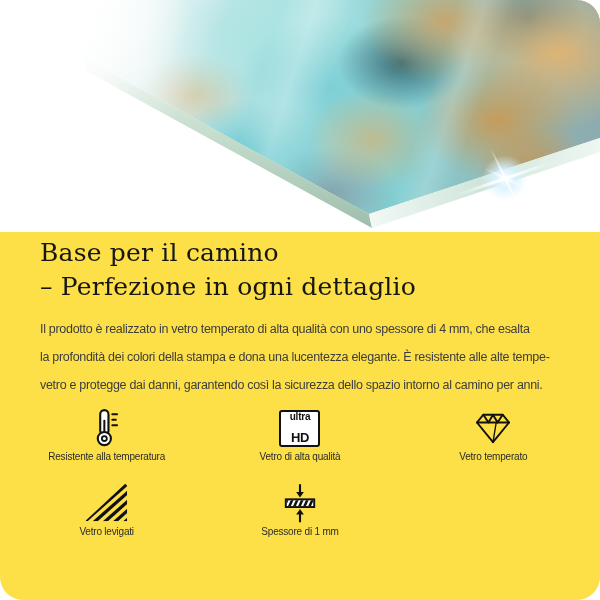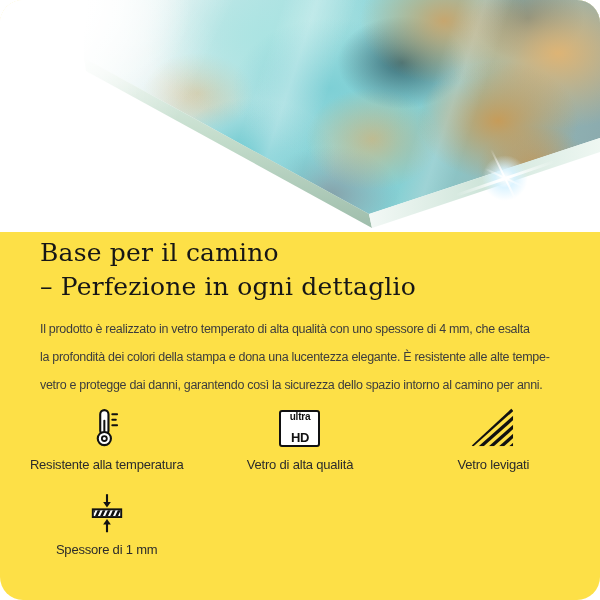--- a/index.html
+++ b/index.html
@@ -80,21 +80,21 @@
   }
 
   
   .features {
     margin: 6px -30px 0;
     display: grid; grid-template-columns: repeat(3, 1fr); row-gap: 18px;
   }
   .feature { display: flex; flex-direction: column; align-items: center; }
   .icon-wrap { height: 46px; display: flex; align-items: center; justify-content: center; }
   .feature-label {
-    margin-top: 6px; font-size: 13px; letter-spacing: -0.2px;
+    font-size: 10px; letter-spacing: -0.2px;
     color: #2b2b2b; white-space: nowrap;
   }
   .uhd {
     width: 41px; height: 37px; border: 2.6px solid #111; border-radius: 3px;
     display: flex; flex-direction: column; align-items: center; justify-content: space-between;
     color: #111; background: #fff;
   }
   .uhd .t { font-size: 10px; font-weight: 700; line-height: 10px; letter-spacing: -0.2px; }
   .uhd .b { font-size: 13px; font-weight: 800; line-height: 14px; letter-spacing: -0.5px; }
   svg { display: block; }
@@ -148,20 +148,31 @@
         <div class="icon-wrap">
           <div class="uhd">
             <span class="t">ultra</span>
             <span class="b">HD</span>
           </div>
         </div>
         <div class="feature-label">Vetro di alta qualità</div>
       </div>
 
 
+      <div class="feature">
+        <div class="icon-wrap">
+          <svg width="44" height="44" viewBox="0 0 48 48" fill="none" stroke="#111" stroke-width="2.1" stroke-linecap="round" stroke-linejoin="round">
+            <path d="M13.5 9.5 H34.5 L41.5 18 L24 39.5 L6.5 18 Z"></path>
+            <line x1="6.5" y1="18" x2="41.5" y2="18"></line>
+            <path d="M13.5 9.5 L19 18 L24 9.5 L29 18 L34.5 9.5"></path>
+            <line x1="24" y1="39.5" x2="27.5" y2="18" stroke-width="1.5"></line>
+          </svg>
+        </div>
+        <div class="feature-label">Vetro temperato</div>
+      </div>
 
       <div class="feature">
         <div class="icon-wrap">
           <svg width="44" height="44" viewBox="0 0 48 48">
             <defs>
                 <clipPath id="triclip">
                   <polygon points="0,44 46,44 46,1"></polygon>
                 </clipPath>
               </defs>
             <g clip-path="url(#triclip)" stroke="#111" stroke-width="3.6">

